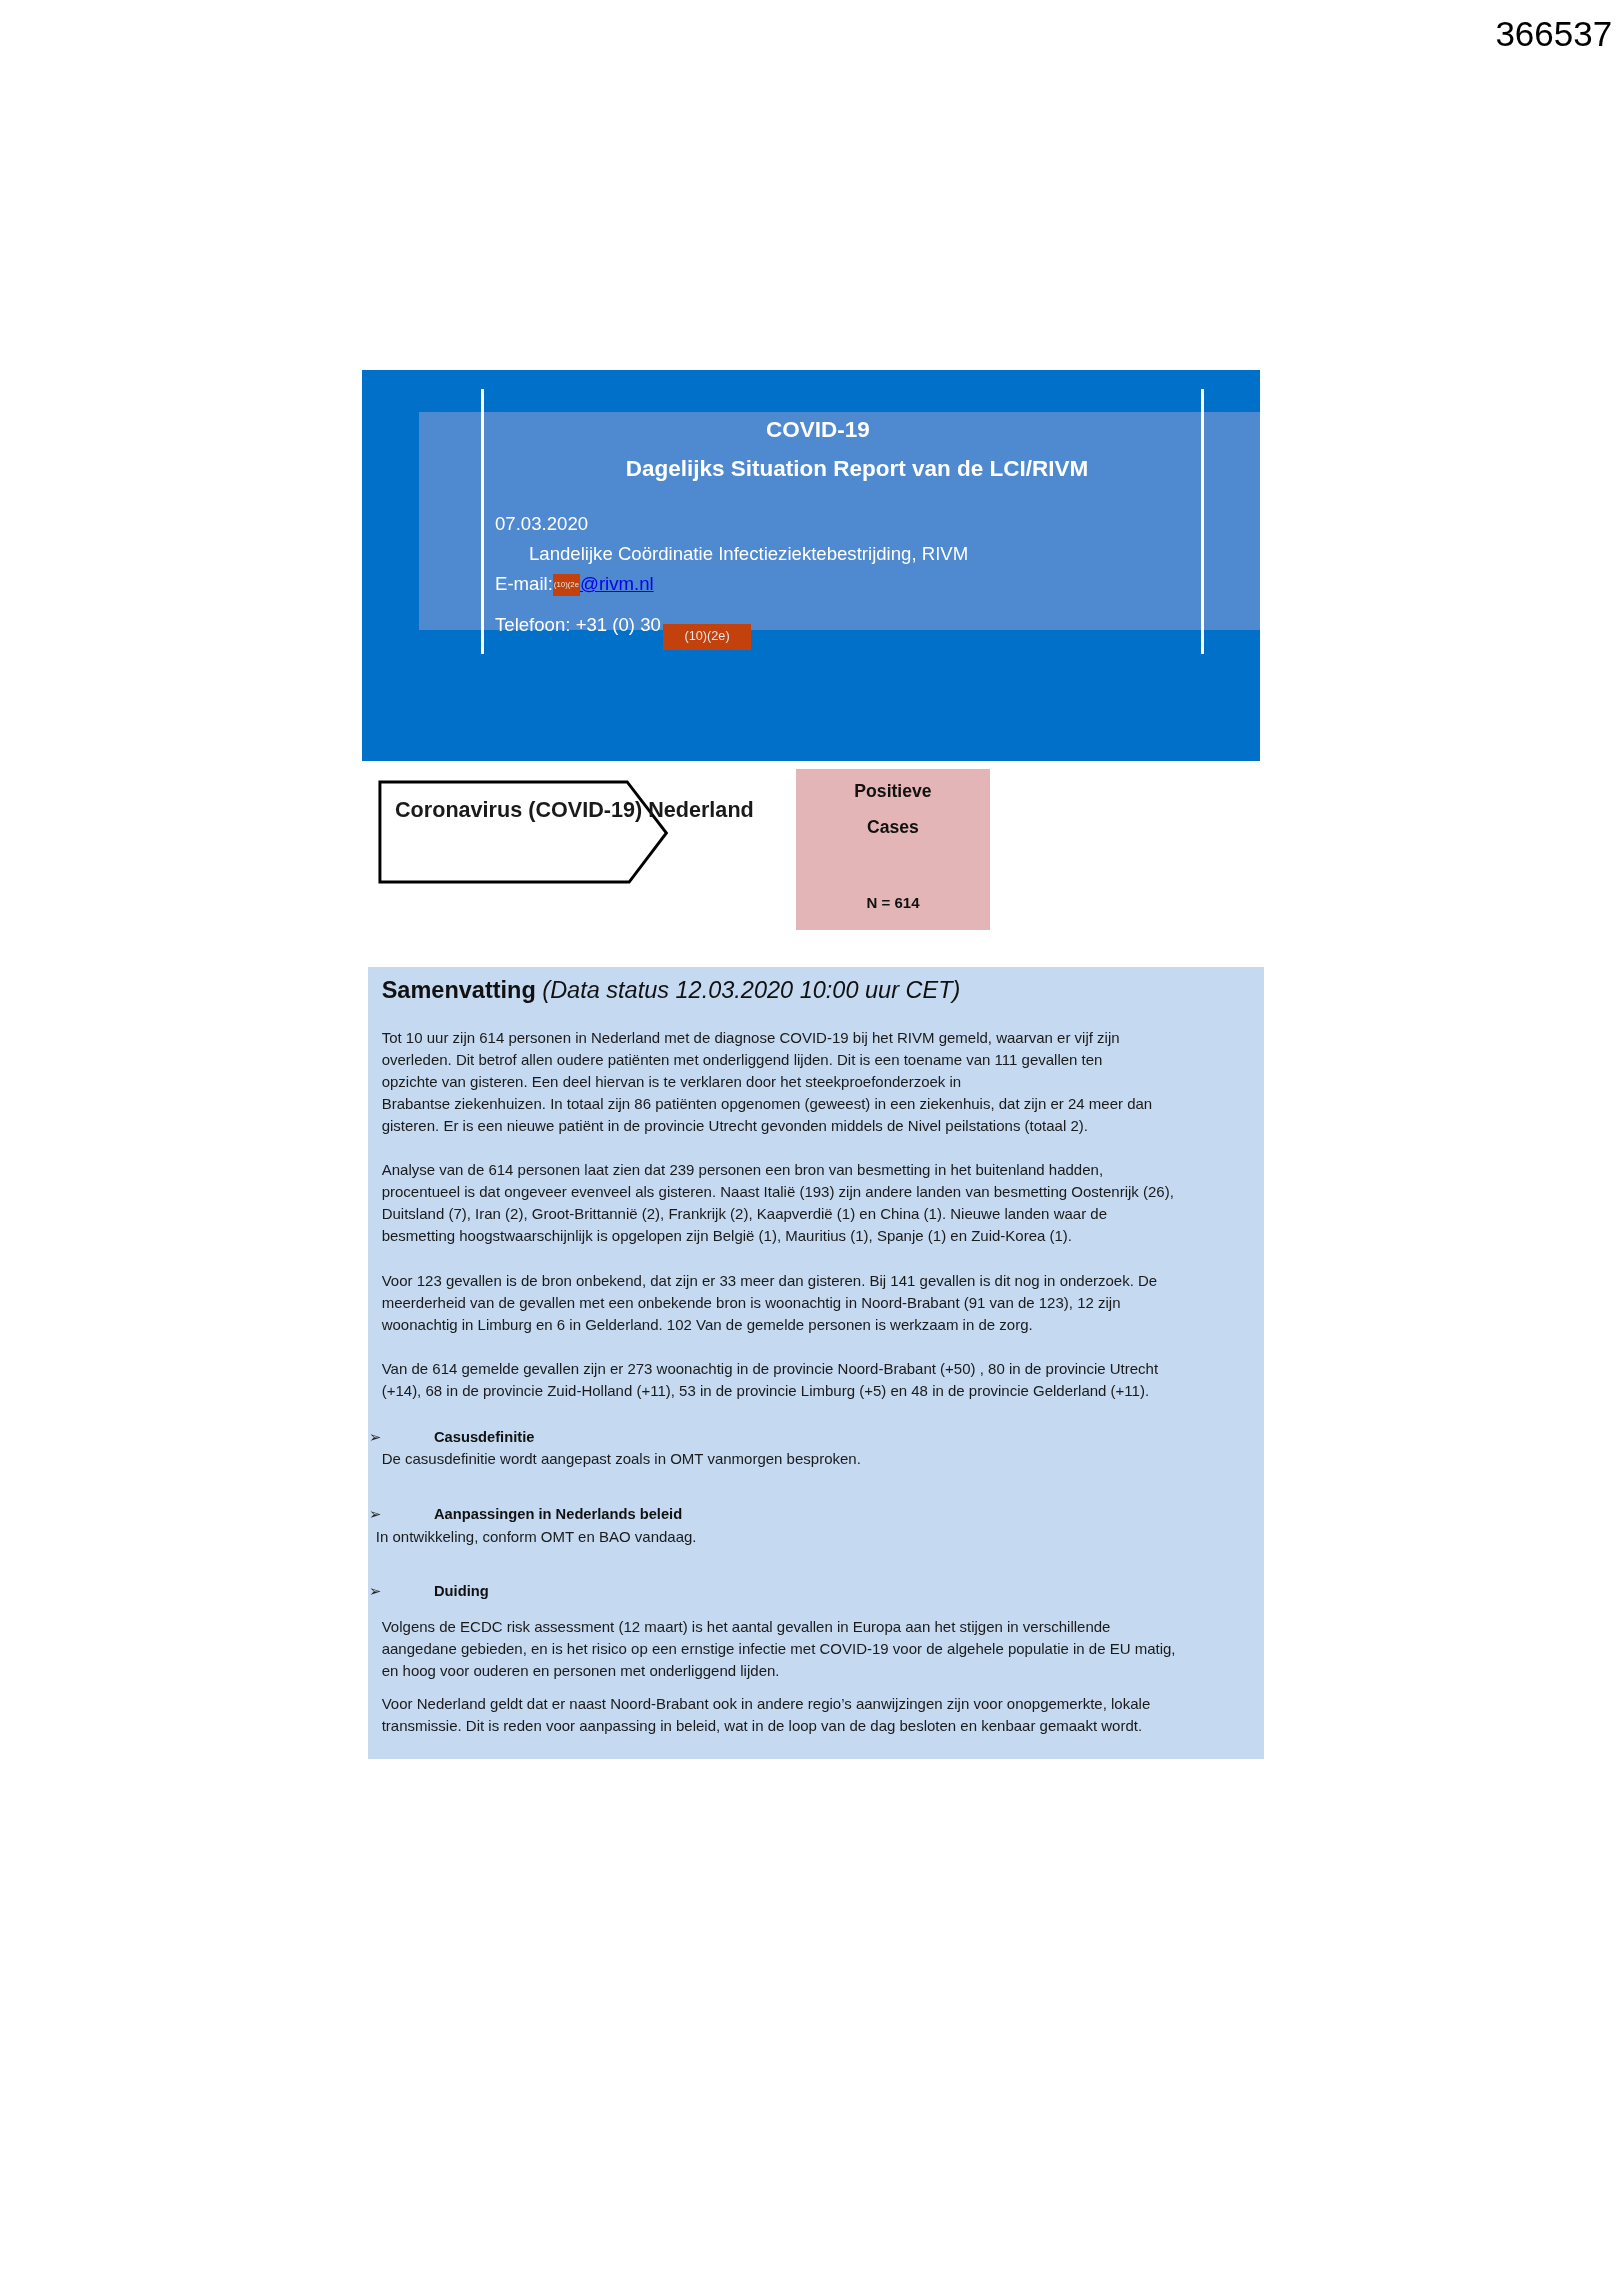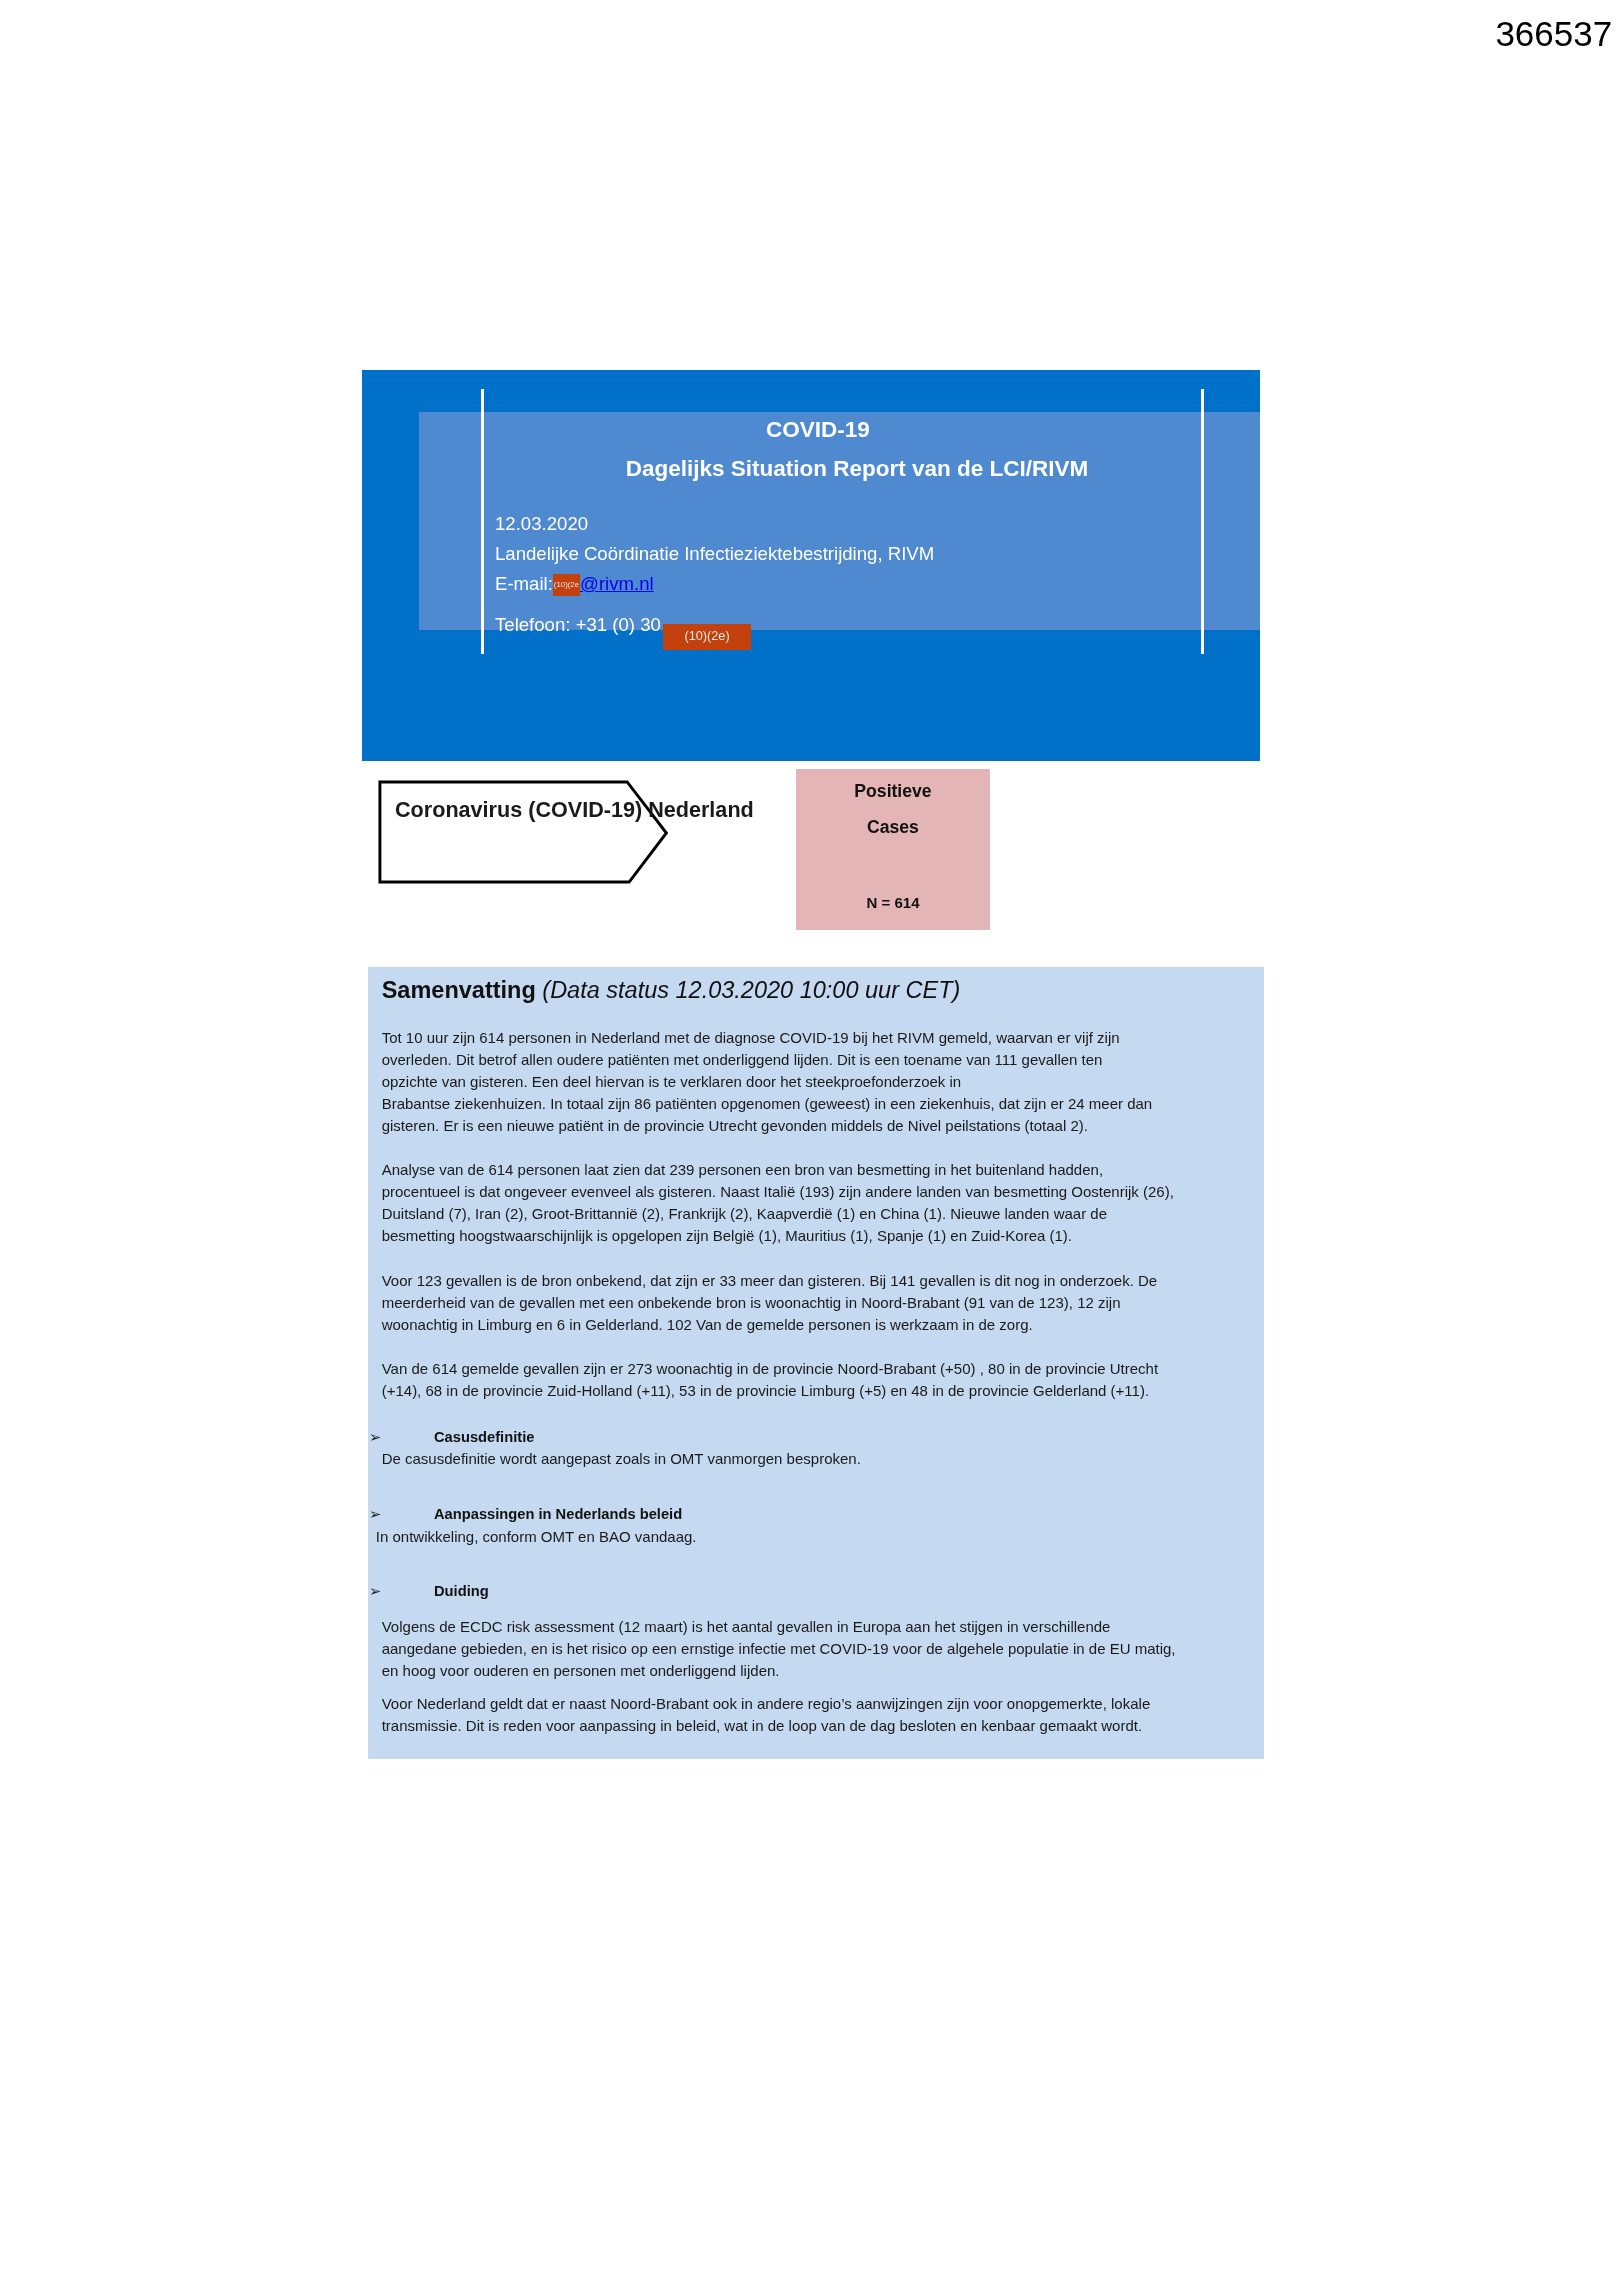--- a/index.html
+++ b/index.html
@@ -28,21 +28,21 @@
   .banner-title {
     position: absolute; left: 0; width: 898px; text-align: center; color: #fff;
     font-weight: bold; font-size: 22.5px; font-family: "Liberation Sans", sans-serif;
   }
   .banner-title.t1 { top: 47px; left: 0px; width: 912px; }
   .banner-title.t2 { top: 86px; left: 0px; width: 990px; }
   .banner-line {
     position: absolute; left: 133px; color: #fff; font-size: 18.6px;
   }
   .banner-line.l1 { top: 143px; }
-  .banner-line.l2 { top: 173px; }
+  .banner-line.l2 { top: 173px; margin-left: 34px; }
   .banner-line.l3 { top: 203px; }
   .banner-line.l4 { top: 232px; }
   .redact {
     display: inline-block; background: #c2410c; color: #e8e8e8; vertical-align: middle;
   }
   .redact.small { font-size: 7.8px; padding: 4.9px 1px; line-height: 11.8px; }
   .redact.large { font-size: 12.7px; padding: 2px 21.6px; line-height: 21.6px; margin-left: 2px; margin-top: 22px; }
   .email-link { color: #0000ee; text-decoration: underline; }
 
   
@@ -101,21 +101,21 @@
 <body>
 
 <div class="doc-id">366537</div>
 
 <div class="banner">
   <div class="banner-inner"></div>
   <div class="banner-vline left"></div>
   <div class="banner-vline right"></div>
   <div class="banner-title t1">COVID-19</div>
   <div class="banner-title t2">Dagelijks Situation Report van de LCI/RIVM</div>
-  <div class="banner-line l1">12.03.2020</div>
+  <div class="banner-line l1">07.03.2020</div>
   <div class="banner-line l2">Landelijke Coördinatie Infectieziektebestrijding, RIVM</div>
   <div class="banner-line l3">
     <span>E-mail:</span><span class="redact small">(10)(2e</span><span class="email-link">@rivm.nl</span>
   </div>
   <div class="banner-line l4">
     <span>Telefoon: +31 (0) 30</span><span class="redact large">(10)(2e)</span>
   </div>
 </div>
 
 <svg class="arrow-shape" viewBox="0 0 370 110" width="363" height="108">

